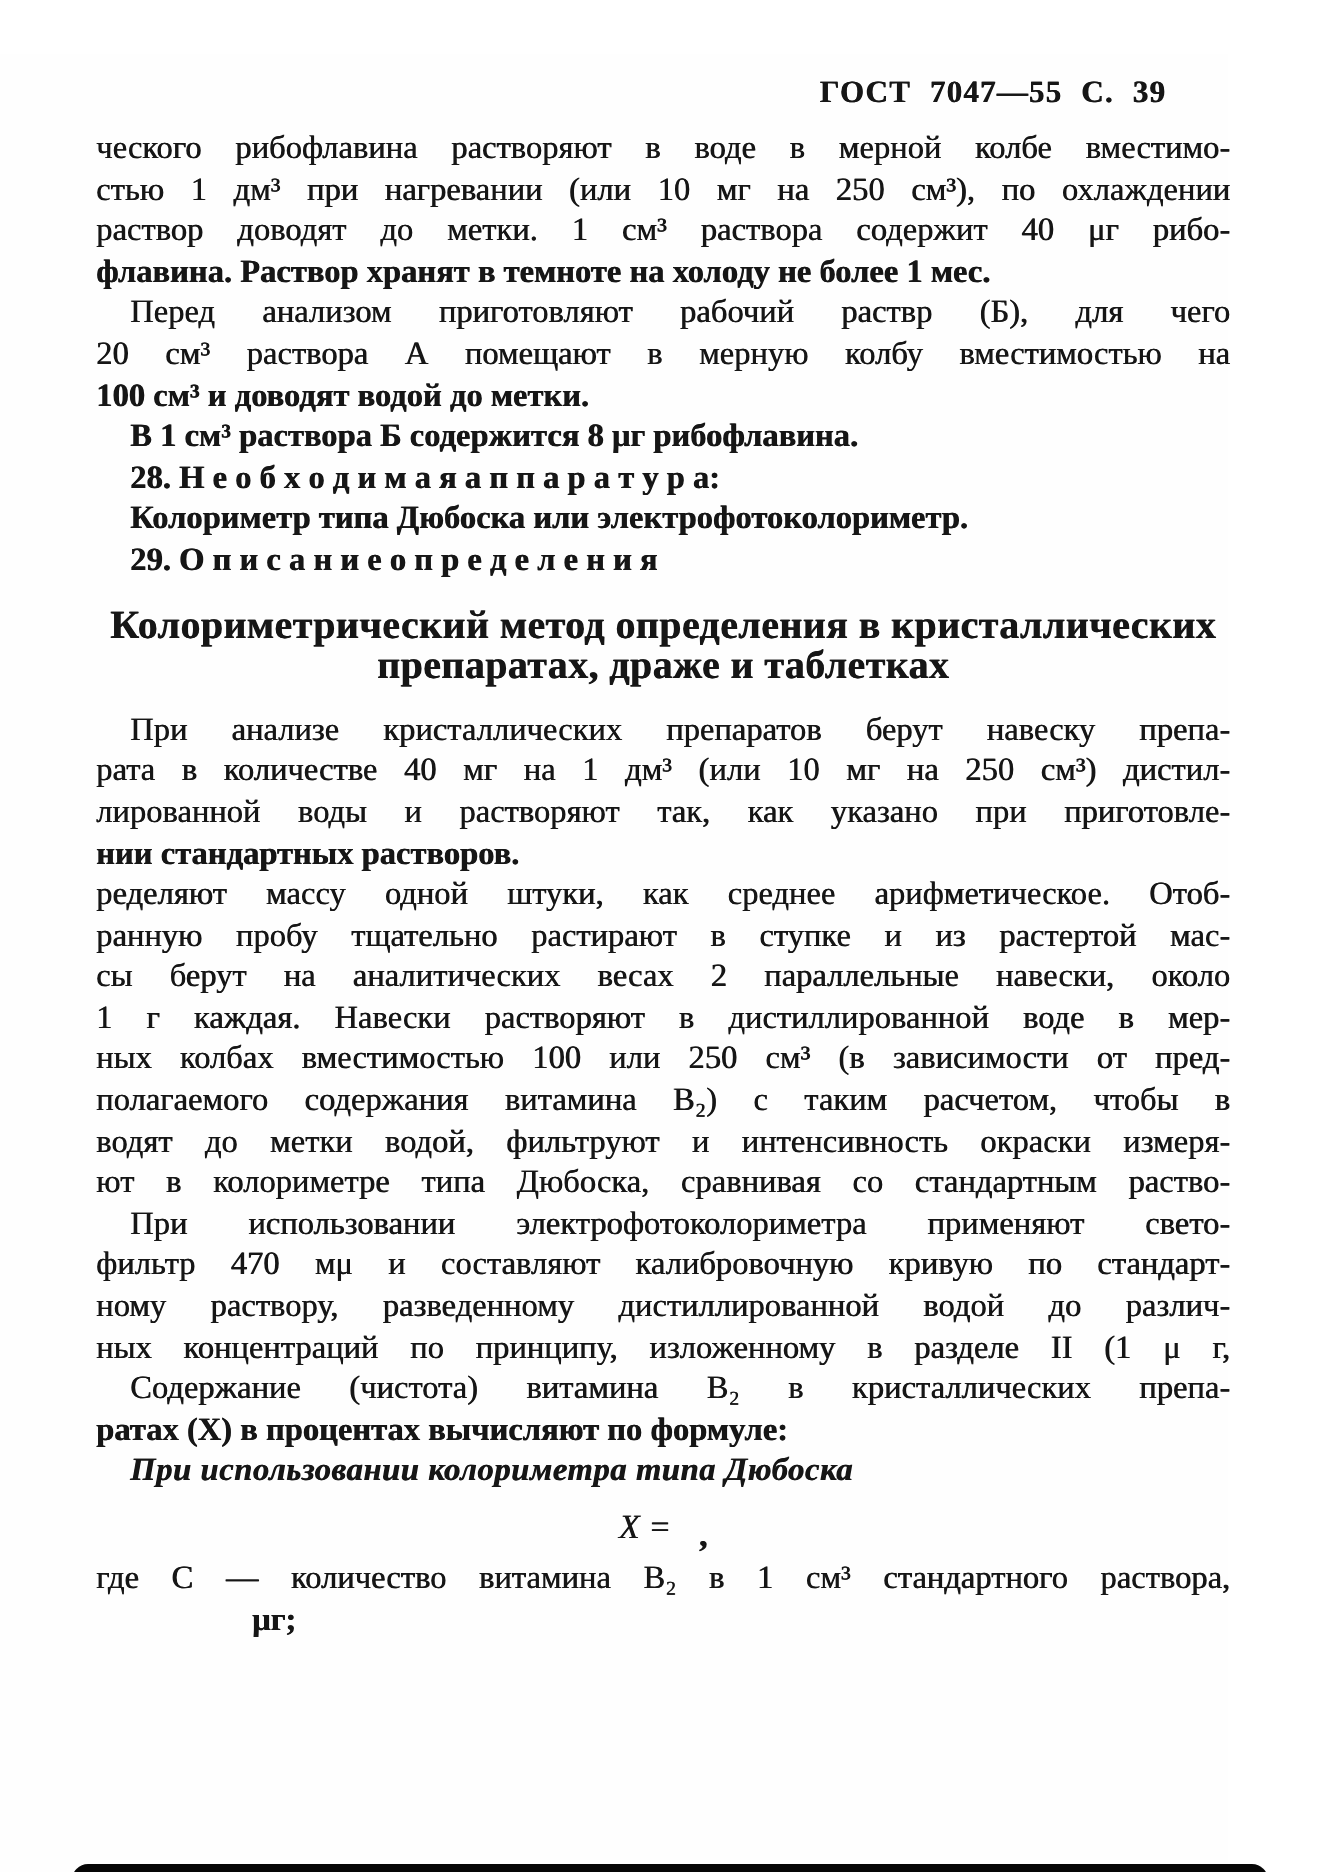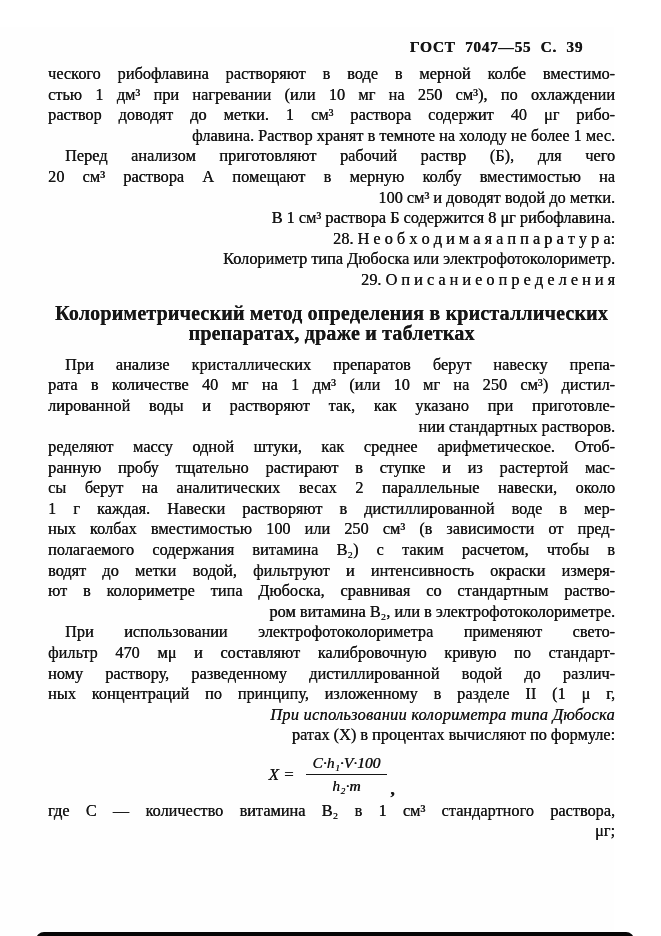--- a/index.html
+++ b/index.html
@@ -35,21 +35,21 @@
     width: 567px;
     font-size: 16.3px;
     line-height: 20.6px;
     text-shadow: 0.3px 0 0 currentColor;
   }
   .line { white-space: normal; }
   .line.j {
     text-align: justify;
     text-align-last: justify;
   }
-  .line.l { text-align: right; }
+  .line.l { text-align: left; font-weight: bold; }
   .line.i { text-indent: 17px; }
   .line.c {
     text-align: center;
     text-align-last: center;
     font-weight: bold;
     font-size: 20px;
     letter-spacing: 0.2px;
   }
   .line.hsp1 { margin-top: 12px; }
   .line.hsp2 { margin-bottom: 11px; }
@@ -121,35 +121,31 @@
         <div class="line j">лированной воды и растворяют так, как указано при приготовле-</div>
         <div class="line l">нии стандартных растворов.</div>
         <div class="line j">ределяют массу одной штуки, как среднее арифметическое. Отоб-</div>
         <div class="line j">ранную пробу тщательно растирают в ступке и из растертой мас-</div>
         <div class="line j">сы берут на аналитических весах 2 параллельные навески, около</div>
         <div class="line j">1 г каждая. Навески растворяют в дистиллированной воде в мер-</div>
         <div class="line j">ных колбах вместимостью 100 или 250 см³ (в зависимости от пред-</div>
         <div class="line j">полагаемого содержания витамина В₂) с таким расчетом, чтобы в</div>
         <div class="line j">водят до метки водой, фильтруют и интенсивность окраски измеря-</div>
         <div class="line j">ют в колориметре типа Дюбоска, сравнивая со стандартным раство-</div>
-        <div class="line l">ром витамина В₂, или в электрофотоколориметре.</div>
         <div class="line j i">При использовании электрофотоколориметра применяют свето-</div>
         <div class="line j">фильтр 470 мμ и составляют калибровочную кривую по стандарт-</div>
         <div class="line j">ному раствору, разведенному дистиллированной водой до различ-</div>
         <div class="line j">ных концентраций по принципу, изложенному в разделе II (1 μ г,</div>
+        <div class="line j i">Содержание (чистота) витамина В₂ в кристаллических препа-</div>
+        <div class="line l">ратах (X) в процентах вычисляют по формуле:</div>
         <div class="line l i it">При использовании колориметра типа Дюбоска</div>
-        <div class="line l">ратах (X) в процентах вычисляют по формуле:</div>
       </div>
 
     <div class="formula">
       <span class="flhs">X =</span>
-      <span class="frac">
-        <span class="num">C·h₁·V·100</span>
-        <span class="den">h₂·m</span>
-      </span>
       <span class="fsuf">,</span>
     </div>
 
     <div id="linesBottom">
         <div class="line j">где С — количество витамина В₂ в 1 см³ стандартного раствора,</div>
         <div class="line l hang">μг;</div>
       </div>
 
   </div>
 

